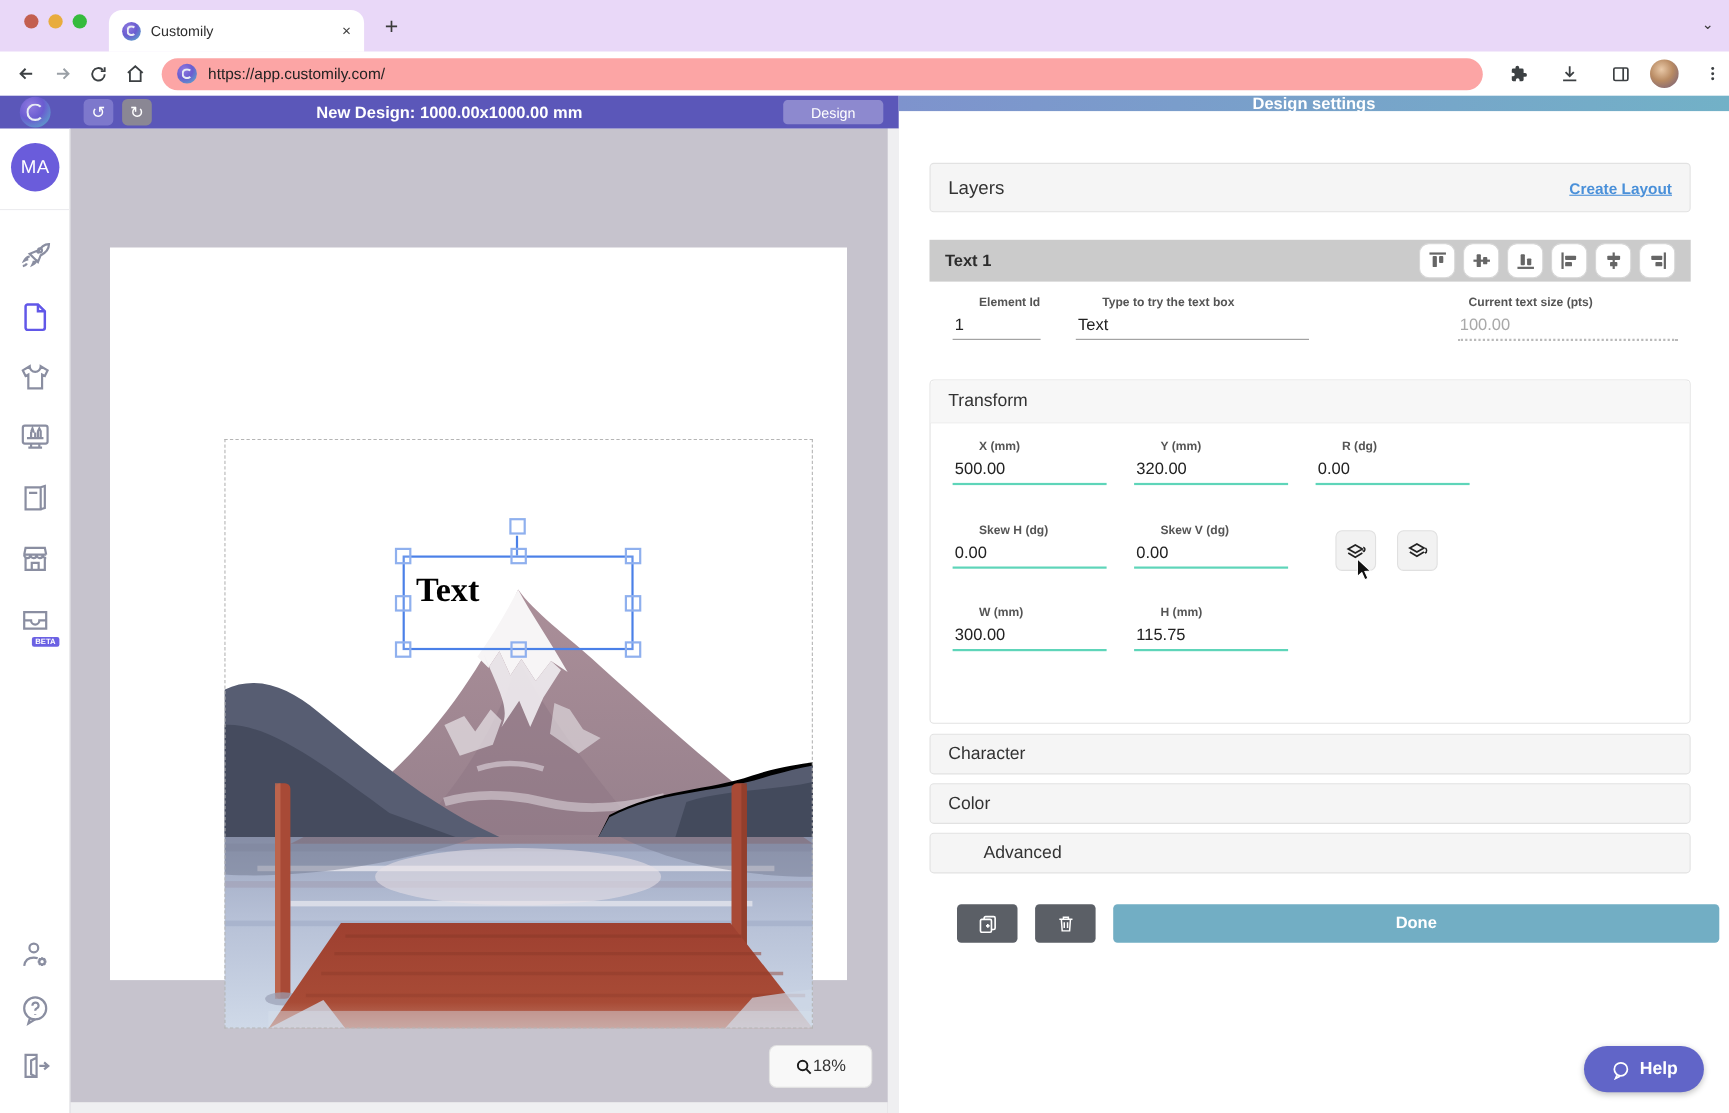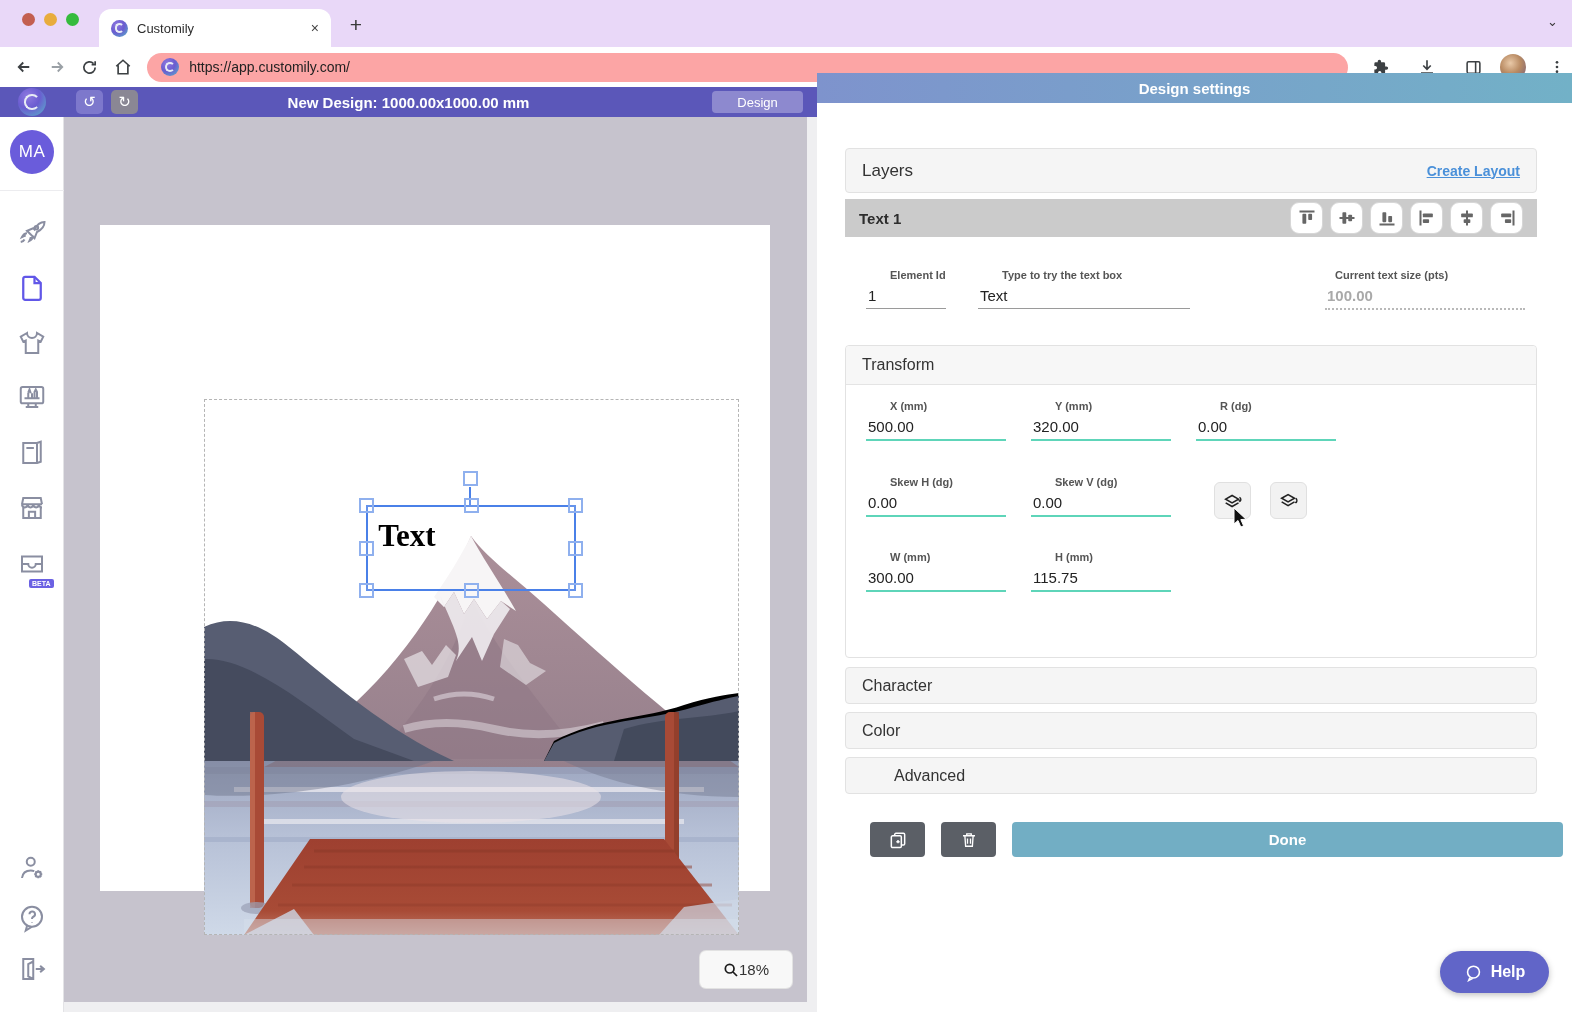--- a/index.html
+++ b/index.html
@@ -22,21 +22,21 @@
   .nav-ic svg { display:block; }
   .urlbar { margin-left:10px; width:1250px; height:29px; background:#fca5a5; border-radius:15px; display:flex; align-items:center; padding:0 14px; }
   .url-text { font-size:14px; color:#222; margin-left:10px; }
   .tb-right { display:flex; align-items:center; gap:12px; margin-left:14px; }
   .clogo { border-radius:50%; background:radial-gradient(circle at 35% 30%, #8f7ae0 0%, #6a5cd0 45%, #57b8c9 100%); position:relative; }
   .clogo:after { content:""; position:absolute; inset:22%; border:2px solid #e8ecf5; border-right-color:transparent; border-radius:50%; }
   .avatar-photo { width:26px; height:26px; border-radius:50%; background:radial-gradient(circle at 40% 35%, #e9c9a8 0%, #b98b63 45%, #6d5a7d 100%); }
 
   
   .apphead-left { position:absolute; left:0; top:87px; width:817px; height:30px; background:#5b57b9; display:flex; align-items:center; }
-  .apphead-right { position:absolute; left:817px; top:73px; width:755px; height:30px; background:linear-gradient(90deg,#7e93cd,#72b1c7); display:flex; align-items:center; justify-content:center; }
+  .apphead-right { position:absolute; left:817px; top:87px; width:755px; height:14px; background:linear-gradient(90deg,#7e93cd,#72b1c7); display:flex; align-items:center; justify-content:center; }
   .apphead-right .ht { color:#fff; font-size:15px; font-weight:bold; }
   .head-logo { width:28px; height:28px; margin-left:18px; }
   .hist-btn { width:27px; height:24px; border-radius:5px; margin-left:8px; display:flex; align-items:center; justify-content:center; color:#fff; font-size:15px; }
   .hist-btn.undo { background:#7d78cc; margin-left:30px; }
   .hist-btn.redo { background:#8a8794; }
   .head-title { color:#fff; font-size:15px; font-weight:bold; position:absolute; left:0; right:0; text-align:center; pointer-events:none; }
   .resize-btn { position:absolute; right:14px; top:4px; width:91px; height:22px; background:#8d89cf; border-radius:4px; color:#fff; font-size:13px; display:flex; align-items:center; justify-content:center; }
 
   
   .sidebar { position:absolute; left:0; top:117px; width:64px; height:895px; background:#fff; border-right:1px solid #e3e3e6; }
@@ -60,28 +60,28 @@
   .zoom-badge { position:absolute; left:636px; top:834px; width:92px; height:37px; background:#f8f8f8; border-radius:6px; box-shadow:0 0 0 1px #e2e2e2; display:flex; align-items:center; justify-content:center; font-size:15px; color:#333; }
   .vscroll { position:absolute; right:0; top:0; width:10px; height:895px; background:#efeff1; }
   .hscroll { position:absolute; left:0; bottom:0; width:743px; height:10px; background:#efeff1; }
 
   
   .panel { position:absolute; left:817px; top:117px; width:755px; height:895px; background:#fff; }
   .card { position:absolute; left:28px; width:692px; background:#f5f5f5; border:1px solid #e2e2e2; border-radius:4px; }
   .layers-card { top:31px; height:45px; display:flex; align-items:center; padding:0 16px; }
   .layers-title { font-size:17px; color:#333; flex:1; }
   .create-layout { font-size:14px; font-weight:bold; color:#4a90d9; text-decoration:underline; }
-  .layer-row { position:absolute; left:28px; top:82px; width:692px; height:38px; background:#cbcbcb; display:flex; align-items:center; padding:0 14px; }
+  .layer-row { position:absolute; left:28px; top:101px; width:692px; height:38px; background:#cbcbcb; display:flex; align-items:center; padding:0 14px; }
   .layer-name { font-size:15px; font-weight:bold; color:#2d2d2d; flex:1; }
   .al-btn { width:33px; height:32px; background:#fff; border:1px solid #d7d7d7; border-radius:9px; margin-left:7px; display:flex; align-items:center; justify-content:center; color:#666; }
   .fld-label { font-size:11px; font-weight:bold; color:#555;padding-left:24px; }
   .fld-value { font-size:15px; color:#222; padding:6px 2px 4px; }
   .u-gray { border-bottom:1px solid #9a9a9a; }
   .u-teal { border-bottom:2px solid #5ed5b9; }
-  .u-dot  { border-bottom:2px dotted #b9b9b9; color:#a9a9a9;font-weight:bold; }
+  .u-dot  { border-bottom:2px dotted #b9b9b9; color:#a9a9a9; }
   .fld { position:absolute; }
   .transform-card { top:228px; height:313px; background:#fff; }
   .tc-head { height:39px; background:#f7f7f7; border-bottom:1px solid #e4e4e4; border-radius:4px 4px 0 0; display:flex; align-items:center; padding:0 16px; font-size:16px; color:#333; }
   .lay-btn { position:absolute; width:37px; height:37px; background:#f2f2f2; border:1px solid #e0e0e0; border-radius:6px; display:flex; align-items:center; justify-content:center; color:#222; }
   .acc { display:flex; align-items:center; padding:0 16px; font-size:16px; color:#333; height:37px; }
   .acc-char { top:550px; } .acc-color { top:595px; } .acc-adv { top:640px;padding-left:48px; }
   .btm { position:absolute; top:705px; height:35px; border-radius:4px; display:flex; align-items:center; justify-content:center;margin-left:24px; }
   .sq-btn { width:55px; background:#5b5f66; color:#fff; }
   .done-btn { left:171px; width:551px; background:#72aec4; color:#fff; font-size:15px; font-weight:bold; }
   .cursor { position:absolute; left:413px; top:390px; }

